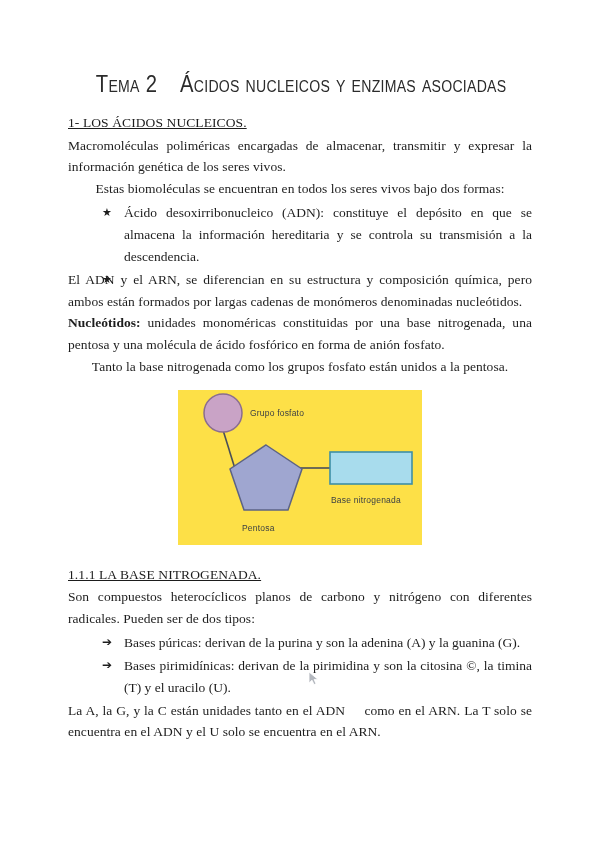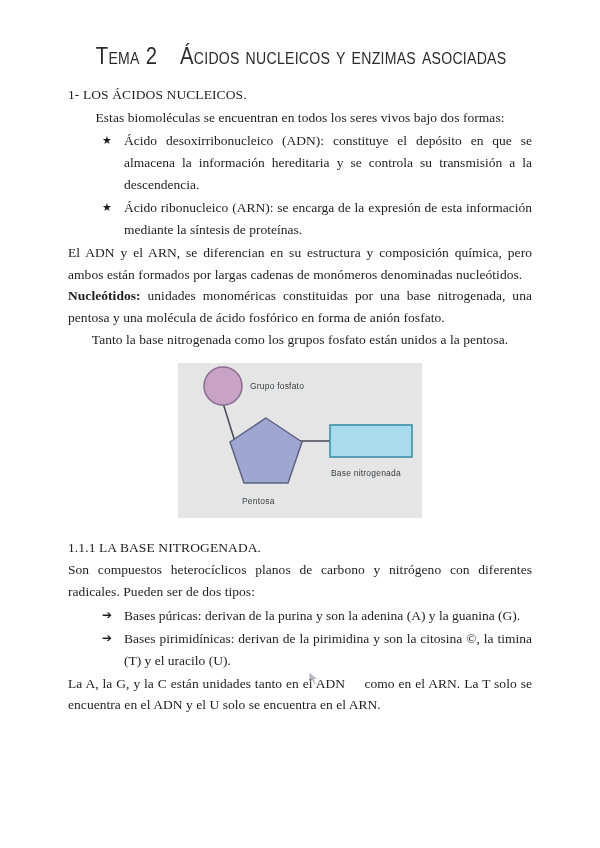--- a/index.html
+++ b/index.html
@@ -20,21 +20,21 @@
 
   .page {
     position: absolute;
     inset: 0;
     background: #fff;
   }
 
   .content {
     position: absolute;
     left: 68px;
-    top: 44px;
+    top: 72px;
     width: 464px;
   }
 
   
   .doc-title {
     font-family: "Liberation Sans", "DejaVu Sans", sans-serif;
     font-variant: small-caps;
     font-weight: 400;
     font-size: 23px;
     letter-spacing: 0.3px;
@@ -48,20 +48,21 @@
   }
   .doc-title .t-gap { display: inline-block; width: 26px; }
 
   
   .h-section {
     font-size: 13.5px;
     font-weight: 400;
     margin: 8px 0 1px 0;
     line-height: 1.5;
     letter-spacing: 0.1px;
+    text-decoration: underline;
   }
   .h-spaced { margin-top: 17px; }
 
   
   p.body {
     font-size: 13.5px;
     line-height: 1.62;
     margin: 0;
     text-align: justify;
     letter-spacing: 0.05px;
@@ -136,39 +137,39 @@
 <body>
 
 <div class="page">
   <div class="content">
 
     <h1 class="doc-title">
       <span>Tema 2</span><span class="t-gap"></span><span>Ácidos nucleicos y enzimas asociadas</span>
     </h1>
 
     <h2 class="h-section">1- LOS ÁCIDOS NUCLEICOS.</h2>
+    <p class="body">Macromoléculas poliméricas encargadas de almacenar, transmitir y expresar la información genética de los seres vivos.</p>
     <p class="body nojust">Estas biomoléculas se encuentran en todos los seres vivos bajo dos formas:</p>
 
     <ul class="bullets stars">
       <li>
         <span class="marker">★</span>
         <span>Ácido desoxirribonucleico (ADN): constituye el depósito en que se almacena la información hereditaria y se controla su transmisión a la descendencia.</span>
       </li>
       <li>
         <span class="marker">★</span>
-        <span>Ácido ribonucleico (ARN): se encarga de la expresión de esta información mediante la síntesis de proteínas.</span>
       </li>
     </ul>
 
     <p class="body">El ADN y  el ARN, se diferencian en su estructura y composición química, pero ambos están formados por largas cadenas de monómeros denominadas nucleótidos.</p>
     <p class="body"><span class="bold">Nucleótidos:</span><span> unidades monoméricas constituidas por una base nitrogenada, una pentosa y una molécula de ácido fosfórico en forma de anión fosfato.</span></p>
     <p class="body nojust">Tanto la base nitrogenada como los grupos fosfato están unidos a la pentosa.</p>
 
     <div class="figure-wrap">
-      <div class="figure" style="background: #e5e5e5;">
+      <div class="figure" style="background: #fde047;">
         <svg width="244" height="155" viewBox="0 0 244 155" xmlns="http://www.w3.org/2000/svg">
 
           <line x1="45" y1="40" x2="58" y2="82" stroke="#4a4f58" stroke-width="1.6"></line>
 
           <line x1="122" y1="78" x2="152" y2="78" stroke="#4a4f58" stroke-width="1.6"></line>
 
           <polygon points="88,55 124,79 110,120 66,120 52,79" fill="#9fa6d0" stroke="#5c6385" stroke-width="1.5"></polygon>
 
           <circle cx="45" cy="23" r="19" fill="#c9a3c6" stroke="#8a6d90" stroke-width="1.5"></circle>
 

